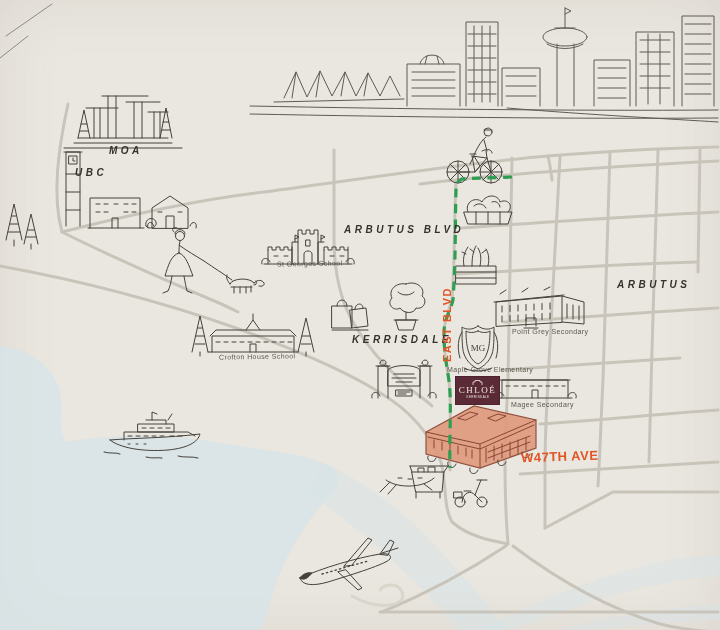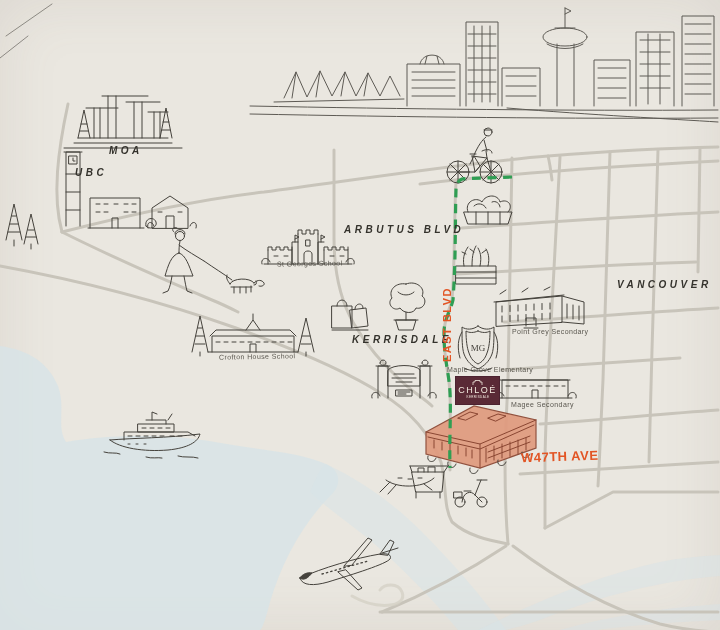--- a/index.html
+++ b/index.html
@@ -16,21 +16,21 @@
   .street-h{font-size:13px;font-weight:700;color:#e25525;letter-spacing:.5px;}
   .street-v{
     font-size:11px;font-weight:700;color:#e25525;letter-spacing:1.5px;
     writing-mode:vertical-rl;transform:rotate(180deg);
   }
   .chloe{
     position:absolute;left:456px;top:377px;width:43px;height:27px;
     background:#5a2a36;color:#f2eadf;display:flex;flex-direction:column;
     align-items:center;justify-content:center;gap:0;box-shadow:0 0 0 1px #4c2230;
   }
-  .chloe .name{font-family:Liberation Sans, sans-serif;font-size:9px;letter-spacing:1.5px;line-height:1.1;}
+  .chloe .name{font-family:Liberation Serif, serif;font-size:9px;letter-spacing:1.5px;line-height:1.1;}
   .chloe .sub{font-size:6px;letter-spacing:.8px;line-height:1;transform:scale(.5);transform-origin:center top;}
   .chloe .crest{line-height:0;margin-bottom:1px;}
   svg.art{position:absolute;left:0;top:0;}
 </style>
 </head>
 <body>
 
 <div class="map">
 
 <svg class="art" width="720" height="630" viewBox="0 0 720 630">
@@ -311,21 +311,21 @@
   <path d="M512,177 C494,178 472,178 462,179 C458,181 456,184 456,190
            C455,220 456,258 453,300 C450,313 444,319 444,333
            C444,355 447,365 449,381 C452,404 449,435 450,468" stroke="#2f9e53" stroke-width="3.2" fill="none" stroke-dasharray="9 6.5"></path>
 </svg>
 
 
 <div class="lbl area" style="left:109px;top:145px">MOA</div>
 <div class="lbl area" style="left:75px;top:167px">UBC</div>
 <div class="lbl area" style="left:344px;top:224px">ARBUTUS BLVD</div>
 <div class="lbl area" style="left:352px;top:334px">KERRISDALE</div>
-<div class="lbl area" style="left:617px;top:279px">VANCOUVER</div>
+<div class="lbl area" style="left:617px;top:279px">ARBUTUS</div>
 
 <div class="lbl school" style="left:277px;top:260px;transform:rotate(-1deg)">St Georges School</div>
 <div class="lbl school" style="left:219px;top:353px;transform:rotate(-1deg)">Crofton House School</div>
 <div class="lbl school" style="left:512px;top:328px">Point Grey Secondary</div>
 <div class="lbl school" style="left:447px;top:366px">Maple Grove Elementary</div>
 <div class="lbl school" style="left:511px;top:401px">Magee Secondary</div>
 
 <div class="lbl street-v" style="left:441px;top:294px;height:68px">EAST BLVD</div>
 <div class="lbl street-h" style="left:521px;top:449px;transform:rotate(-2deg)">W47TH AVE</div>
 

